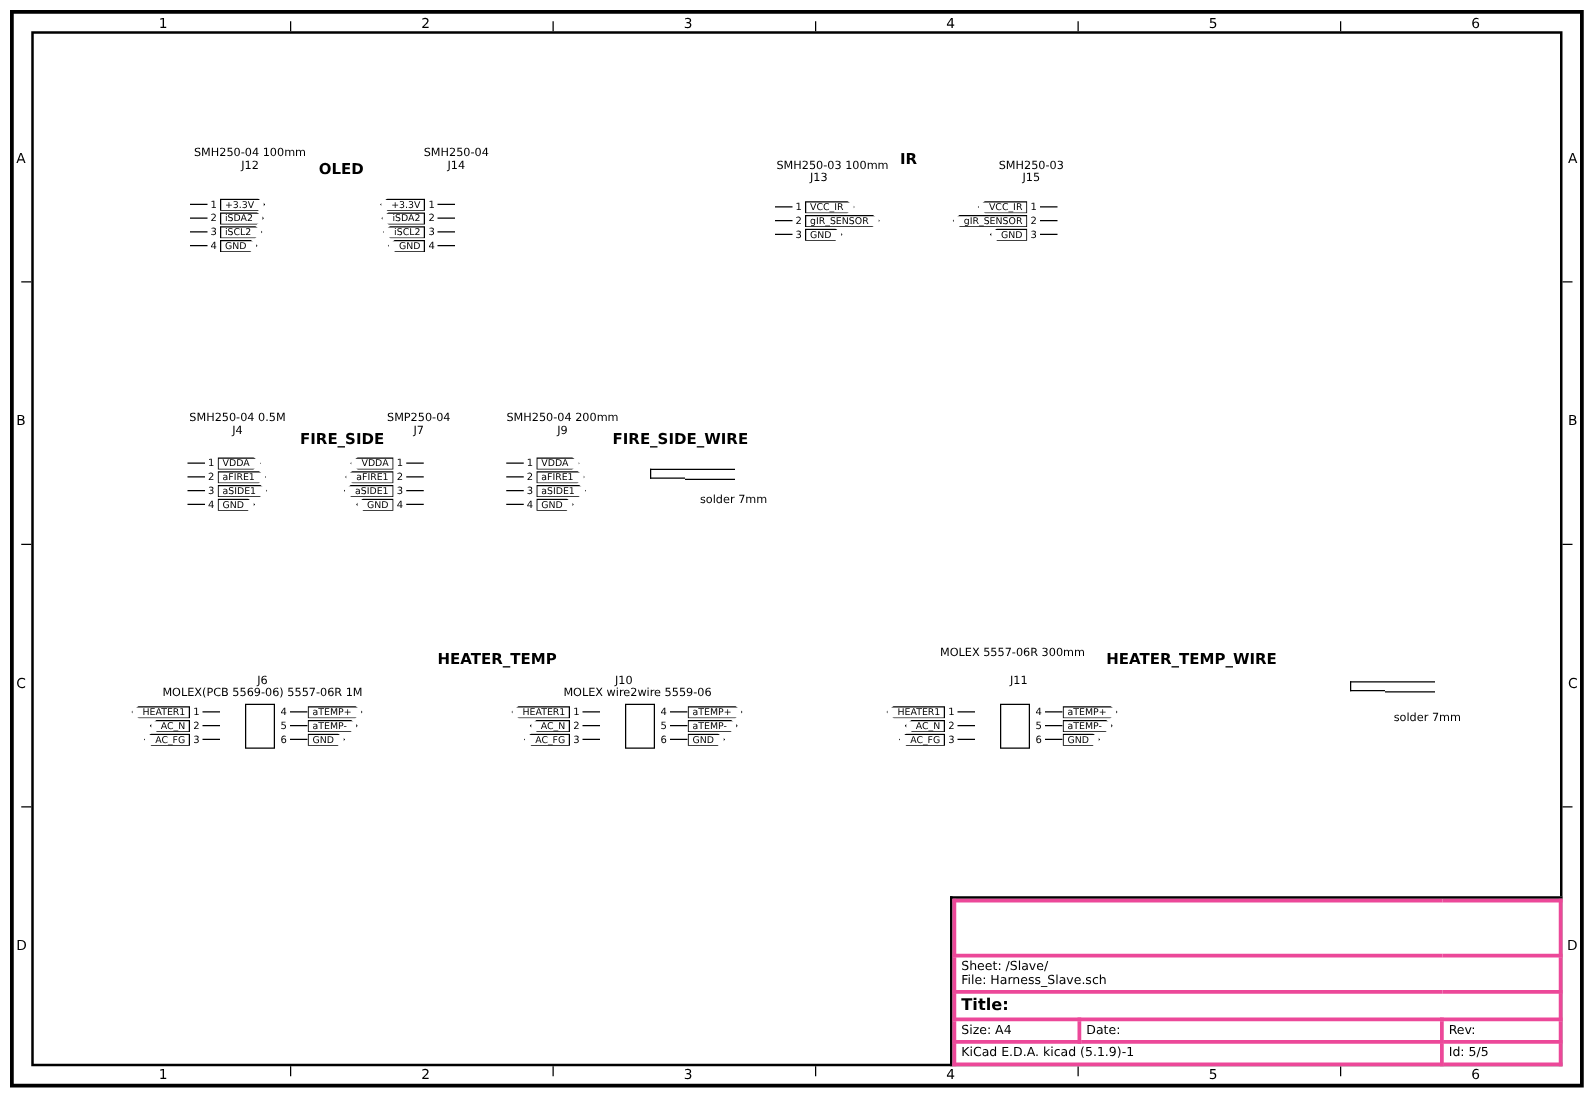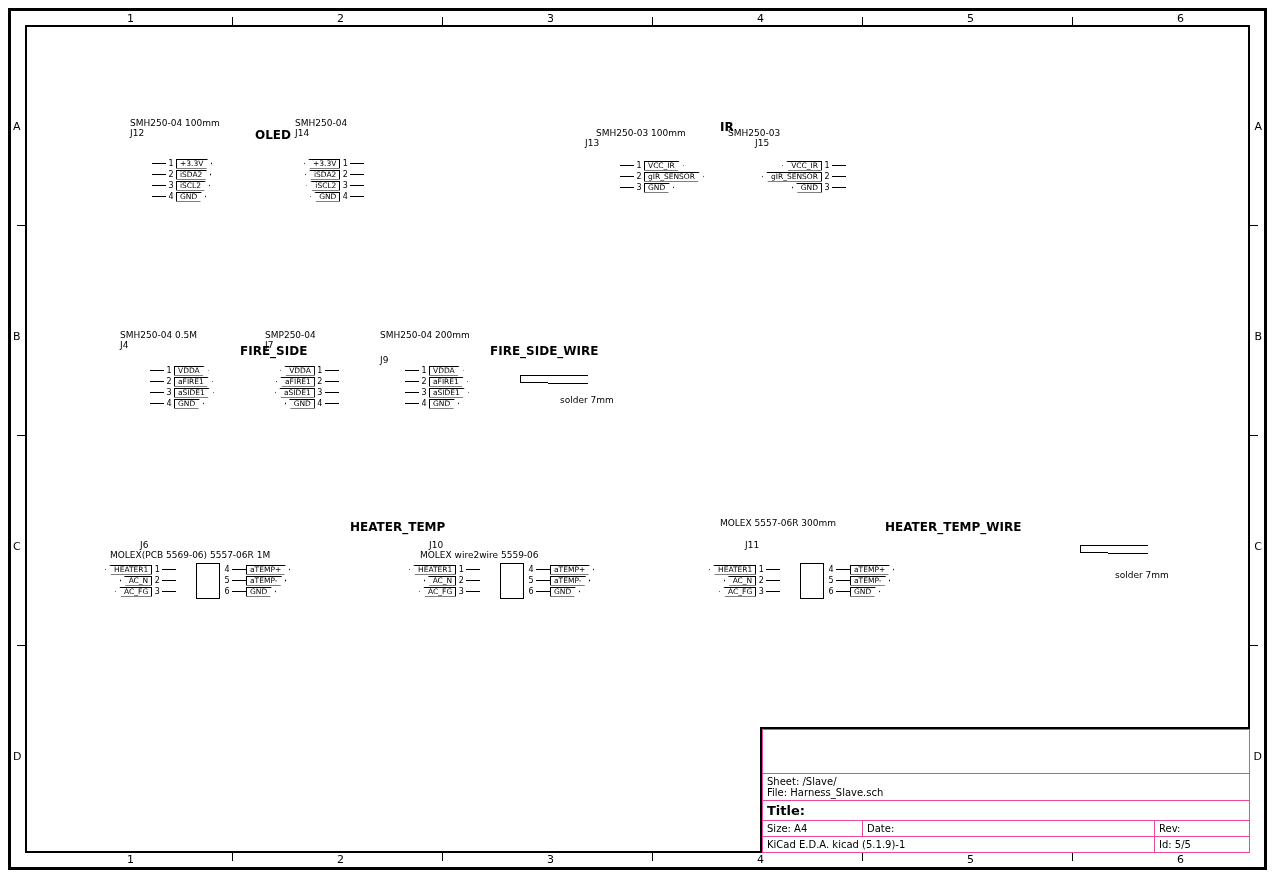--- a/index.html
+++ b/index.html
@@ -6,35 +6,35 @@
   html, body { margin: 0; padding: 0; background: #fff; }
   body { font-family: "DejaVu Sans", Arial, sans-serif; font-size: 8px; color: #000; }
   .sheet { position: relative; width: 1275px; height: 878px; margin: 0; }
   .frame-outer { position: absolute; left: 8px; top: 8px; right: 8px; bottom: 8px; border: 3px solid #000; }
   .frame-inner { position: absolute; left: 25px; top: 25px; right: 25px; bottom: 25px; border: 2px solid #000; }
   .ruler-num, .ruler-letter { position: absolute; font-size: 11px; }
   .tick { position: absolute; background: #000; }
   .tick.h { width: 1px; height: 8px; }
   .tick.v { height: 1px; width: 8px; }
   .section-label { font-weight: 700; font-size: 12px; position: absolute; }
-  .comp-label { font-size: 9px; position: absolute; text-align: left; width: 140px; }
+  .comp-label { font-size: 9px; position: absolute; text-align: center; width: 140px; }
   .ref { font-size: 9px; }
   .pinbox { position: absolute; }
   .pinrow { height: 11px; display: flex; align-items: center; }
   .pinrow.left  { flex-direction: row; }
   .pinrow.right { flex-direction: row-reverse; }
   .pinnum { font-size: 8px; width: 10px; text-align: center; }
   .wire { width: 14px; height: 1px; background: #000; position: relative; }
   .hl { border: 1px solid #000; height: 10px; padding: 0 3px; font-size: 7.5px; display: inline-flex; align-items: center; white-space: nowrap; background: #fff; }
   .hl.left  { clip-path: polygon(0 50%, 6px 0, 100% 0, 100% 100%, 6px 100%); padding-left: 8px; }
   .hl.right { clip-path: polygon(0 0, calc(100% - 6px) 0, 100% 50%, calc(100% - 6px) 100%, 0 100%); padding-right: 8px; }
   .conn-body { position: absolute; border: 1px solid #000; }
   .tb { position: absolute; right: 25px; bottom: 25px; width: 490px; border: 2px solid #000; border-right: none; border-bottom: none; background: #fff; }
   .tb table { width: 100%; border-collapse: collapse; font-size: 10px; }
-  .tb td { border: 1px solid #ec4899; padding: 2px 4px; height: 16px; vertical-align: middle; }
+  .tb td { border: 3px solid #ec4899; padding: 2px 4px; height: 16px; vertical-align: middle; }
   .tb .tall { height: 44px; }
   .tb .title td { font-size: 13px; font-weight: bold; }
   .note { font-size: 9px; position: absolute; }
   .solder { position: absolute; }
   .solder .bar { height: 1px; background: #000; width: 40px; position: absolute; }
   .solder .open { border: 1px solid #000; border-right: none; height: 8px; width: 28px; position: absolute; }
 </style>
 </head>
 <body>
 
@@ -154,21 +154,21 @@
         <div class="pinnum">2</div>
         <div class="hl right">gIR_SENSOR</div>
       </div>
     <div class="pinrow left">
         <div class="wire"></div>
         <div class="pinnum">3</div>
         <div class="hl right">GND</div>
       </div>
   </div>
 
-  <div class="comp-label" style="left:728px; top:128px">SMH250-03</div>
+  <div class="comp-label" style="left:755px; top:128px">SMH250-03</div>
   <div class="comp-label ref" style="left:755px; top:138px">J15</div>
   <div class="pinbox" style="left:762px; top:160px">
     <div class="pinrow right">
         <div class="wire"></div>
         <div class="pinnum">1</div>
         <div class="hl left">VCC_IR</div>
       </div>
     <div class="pinrow right">
         <div class="wire"></div>
         <div class="pinnum">2</div>
@@ -228,21 +228,21 @@
         <div class="hl left">aSIDE1</div>
       </div>
     <div class="pinrow right">
         <div class="wire"></div>
         <div class="pinnum">4</div>
         <div class="hl left">GND</div>
       </div>
   </div>
 
   <div class="comp-label" style="left:380px; top:330px">SMH250-04 200mm</div>
-  <div class="comp-label ref" style="left:380px; top:355px">J9</div>
+  <div class="comp-label ref" style="left:380px; top:340px">J9</div>
   <div class="pinbox" style="left:405px; top:365px">
     <div class="pinrow left">
         <div class="wire"></div>
         <div class="pinnum">1</div>
         <div class="hl right">VDDA</div>
       </div>
     <div class="pinrow left">
         <div class="wire"></div>
         <div class="pinnum">2</div>
         <div class="hl right">aFIRE1</div>

